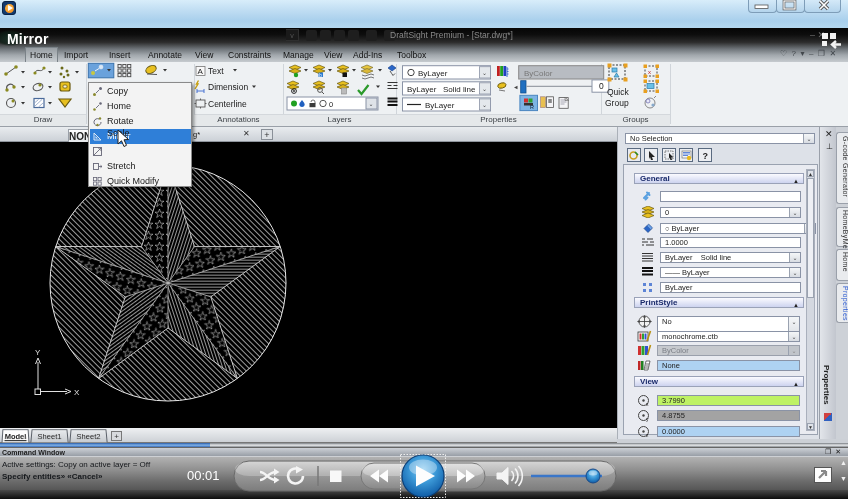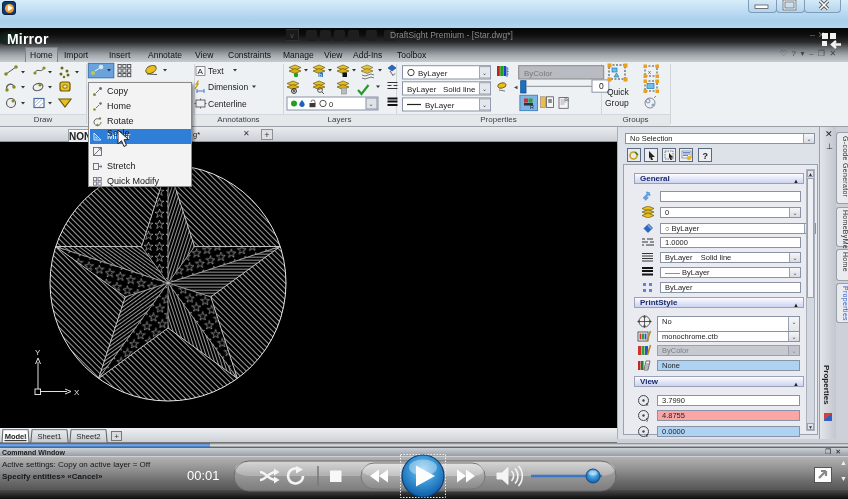--- a/index.html
+++ b/index.html
@@ -494,27 +494,27 @@
           <path d="M7 11 L9 2 h4 l-2 9 Z" fill="#fff" stroke="#333" stroke-width="0.7"></path>
           <path d="M8 9 h3 M8.5 7 h3 M9 5 h3" stroke="#333" stroke-width="0.7"></path>
         </svg></div>
     <div class="combo" style="left:33px;top:195px;width:143px;height:11px;background:#aed2f2;border-color:#8a93a6;">None</div>
     <div class="sechdr" style="top:211px;">View<span class="up">▲</span></div>
     <div class="picon" style="left:13px;top:229px;"><svg width="14" height="13">
           <circle cx="6.5" cy="6.5" r="5" fill="none" stroke="#444" stroke-width="1"></circle>
           <circle cx="6.5" cy="6.5" r="1.2" fill="#444"></circle>
           <text x="9" y="12" font-size="5" fill="#222">x</text>
         </svg></div>
-    <div class="combo" style="left:33px;top:230px;width:143px;height:11px;background:#ffffff;">3.7990</div>
+    <div class="combo" style="left:33px;top:230px;width:143px;height:11px;background:#bef264;">3.7990</div>
     <div class="picon" style="left:13px;top:244px;"><svg width="14" height="13">
           <circle cx="6.5" cy="6.5" r="5" fill="none" stroke="#444" stroke-width="1"></circle>
           <circle cx="6.5" cy="6.5" r="1.2" fill="#444"></circle>
           <text x="9" y="12" font-size="5" fill="#222">y</text>
         </svg></div>
-    <div class="combo" style="left:33px;top:245px;width:143px;height:11px;background:#fca5a5;">4.8755</div>
+    <div class="combo" style="left:33px;top:245px;width:143px;height:11px;background:#a3a3a3;">4.8755</div>
     <div class="picon" style="left:13px;top:260px;"><svg width="14" height="13">
           <circle cx="6.5" cy="6.5" r="5" fill="none" stroke="#444" stroke-width="1"></circle>
           <circle cx="6.5" cy="6.5" r="1.2" fill="#444"></circle>
           <text x="9" y="12" font-size="5" fill="#222">z</text>
         </svg></div>
     <div class="combo" style="left:33px;top:261px;width:143px;height:11px;background:#aed2f2;">0.0000</div>
     <div id="palscroll">
       <div style="position:absolute;left:0;top:0;width:7px;height:7px;background:#dfe3ea;border:1px solid #9aa2b0;font-size:5px;line-height:6px;text-align:center;color:#333;">▲</div>
       <div style="position:absolute;left:0;top:8px;width:7px;height:120px;background:#eef0f5;border:1px solid #9aa2b0;"></div>
       <div style="position:absolute;left:0;bottom:0;width:7px;height:7px;background:#dfe3ea;border:1px solid #9aa2b0;font-size:5px;line-height:6px;text-align:center;color:#333;">▼</div>

